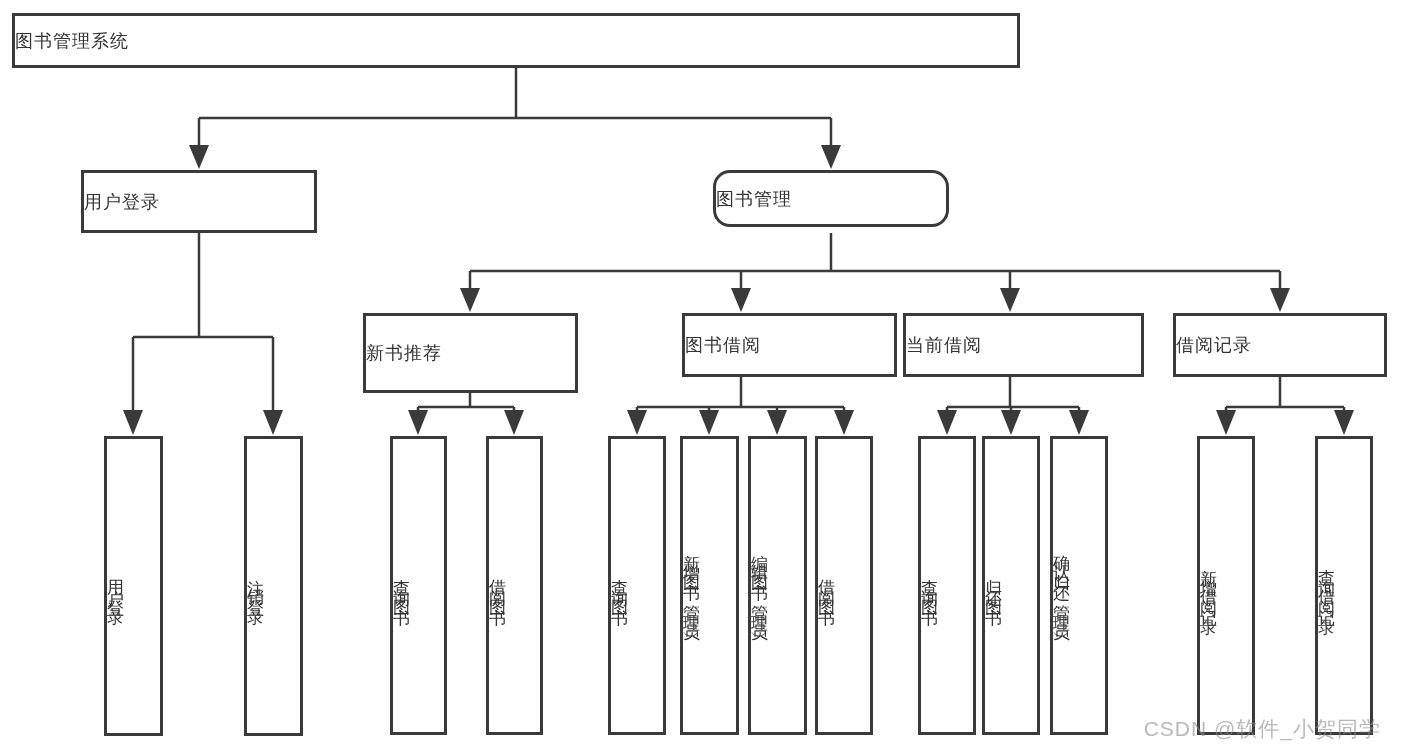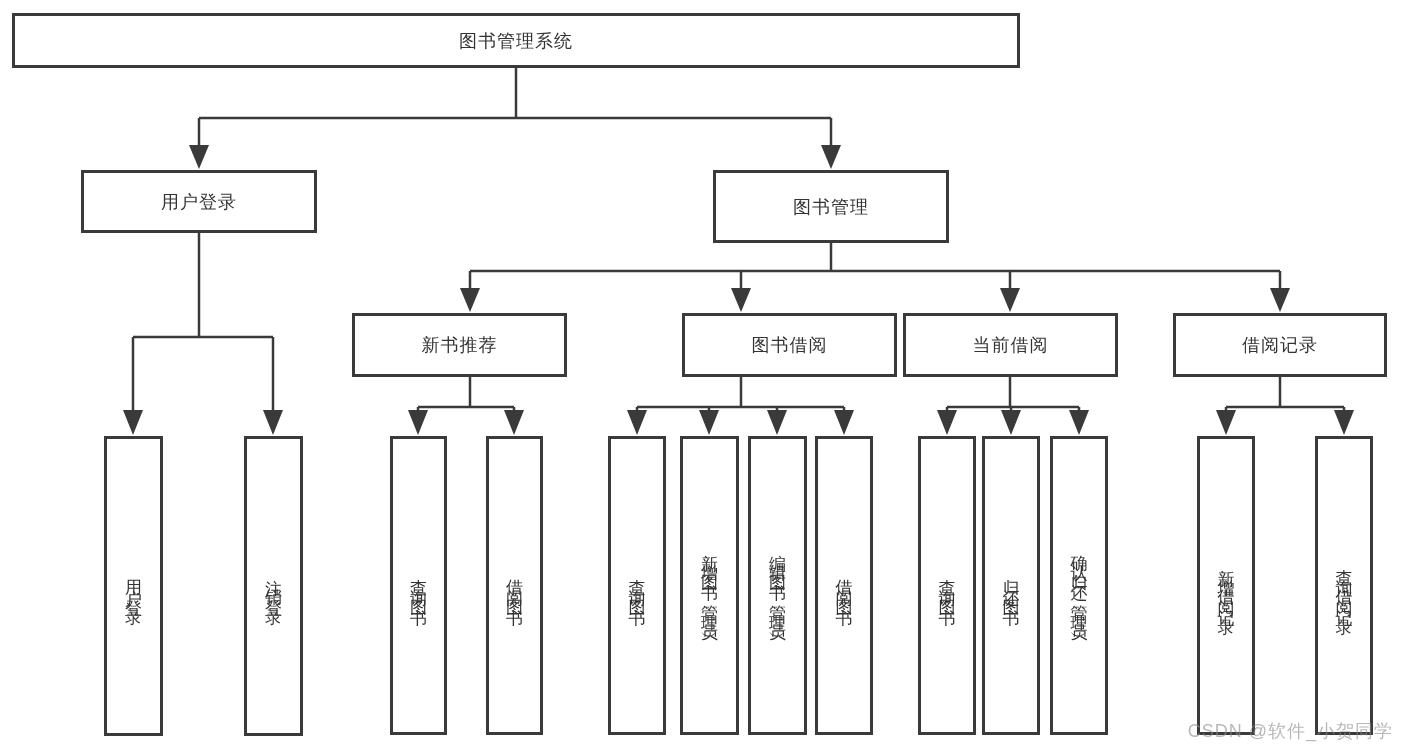--- a/index.html
+++ b/index.html
@@ -17,42 +17,41 @@
     left: 0; top: 0;
     z-index: 0;
   }
   .box {
     position: absolute;
     box-sizing: border-box;
     background: #ffffff;
     border: 3px solid #3a3a3a;
     display: flex;
     align-items: center;
-    justify-content: center;
     z-index: 1;
   }
   .box .lbl {
     font-size: 18px;
     letter-spacing: 1px;
     white-space: nowrap;
   }
   .box.v .lbl {
     writing-mode: vertical-rl;
     text-orientation: mixed;
     font-size: 17px;
     letter-spacing: 10px;
     line-height: 1;
     white-space: normal;
   }
   .watermark {
     position: absolute;
-    right: 12px;
+    right: 24px;
     bottom: 4px;
     z-index: 2;
-    font-size: 18px;
+    font-size: 21px;
     letter-spacing: 1px;
     color: rgba(140, 140, 140, 0.62);
     white-space: nowrap;
   }
 </style>
 </head>
 <body>
 
 <div class="canvas">
 
@@ -123,31 +122,31 @@
     </g>
   </svg>
 
   <div class="box" style="left:12px; top:13px; width:1008px; height:55px;">
     <span class="lbl">图书管理系统</span>
   </div>
 
   <div class="box" style="left:81px; top:170px; width:236px; height:63px;">
     <span class="lbl">用户登录</span>
   </div>
-  <div class="box" style="left:713px; top:170px; width:236px; height:73px;">
+  <div class="box" style="left:713px; top:170px; width:236px; height:57px;border-radius:17px;">
     <span class="lbl">图书管理</span>
   </div>
 
-  <div class="box" style="left:352px; top:313px; width:215px; height:64px;">
+  <div class="box" style="left:363px; top:313px; width:215px; height:80px;">
     <span class="lbl">新书推荐</span>
   </div>
   <div class="box" style="left:634px; top:313px; width:215px; height:64px;margin-left:48px;">
     <span class="lbl">图书借阅</span>
   </div>
-  <div class="box" style="left:903px; top:313px; width:215px; height:64px;">
+  <div class="box" style="left:903px; top:313px; width:241px; height:64px;">
     <span class="lbl">当前借阅</span>
   </div>
   <div class="box" style="left:1173px; top:313px; width:214px; height:64px;font-family:Liberation Mono, monospace;">
     <span class="lbl">借阅记录</span>
   </div>
 
   <div class="box v" style="left:104px; top:436px; width:59px; height:300px;">
     <span class="lbl">用户登录</span>
   </div>
   <div class="box v" style="left:244px; top:436px; width:59px; height:300px;">

